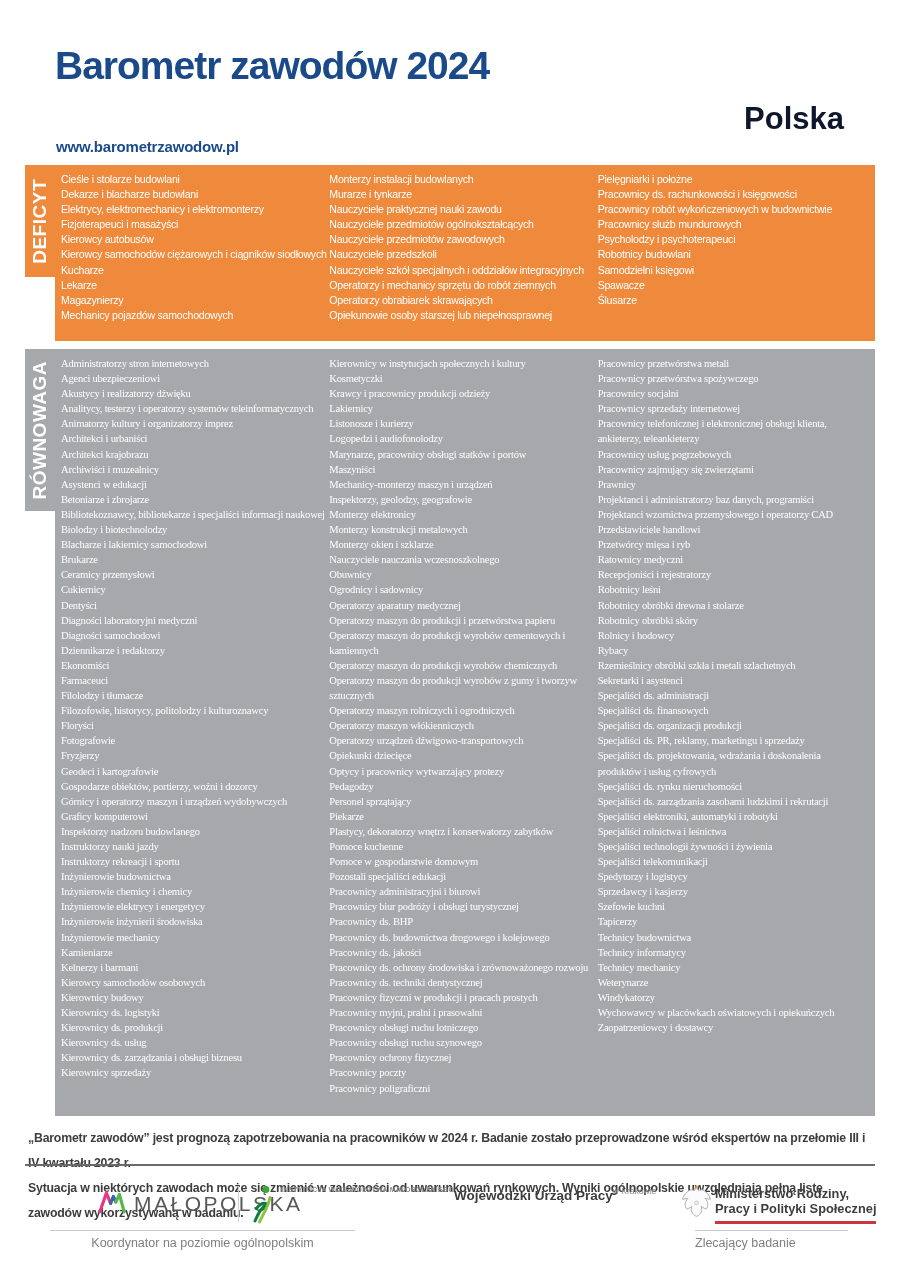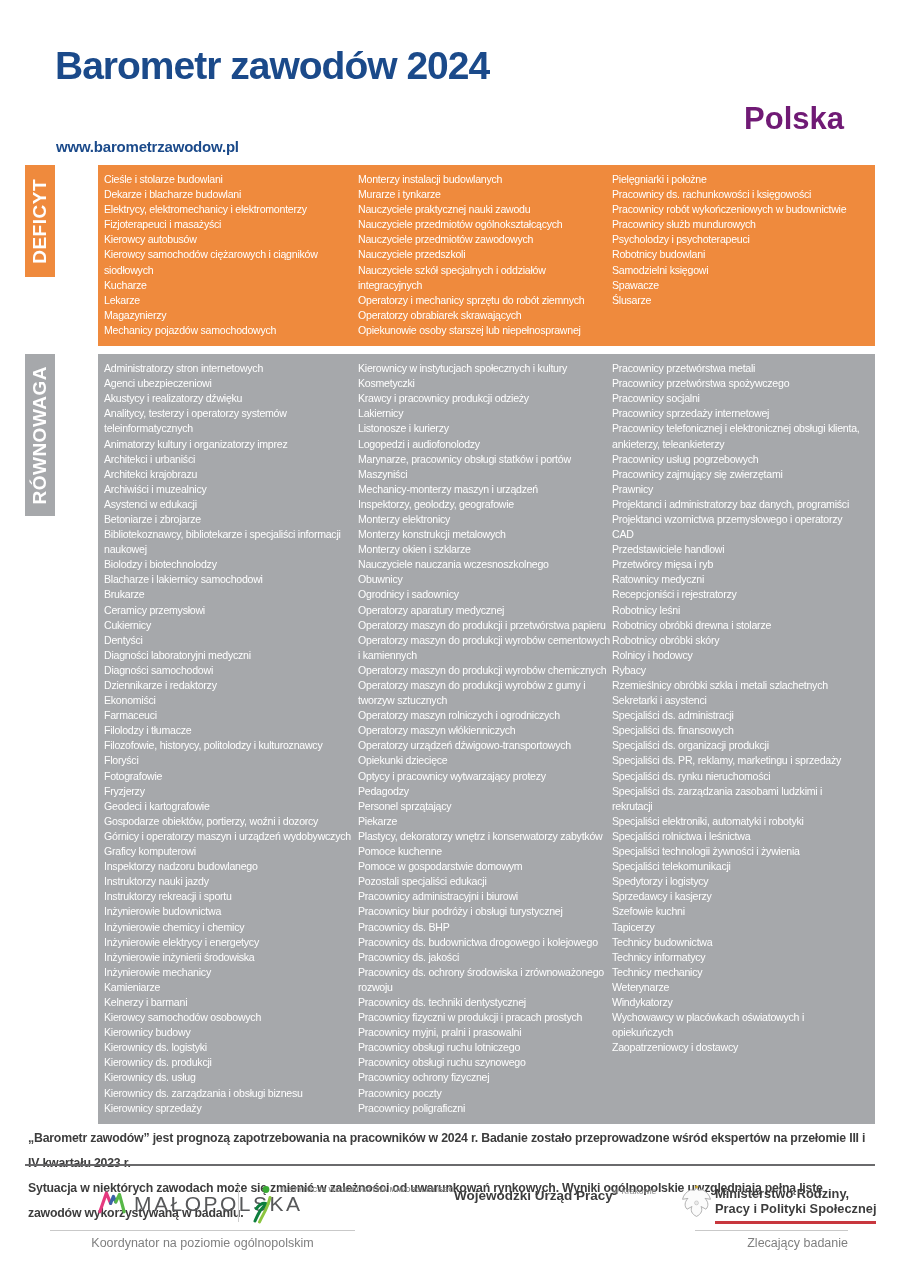--- a/index.html
+++ b/index.html
@@ -1,34 +1,34 @@
 <!DOCTYPE html>
 <html lang="pl"><head>
 <meta charset="utf-8">
 <style>
   * { margin:0; padding:0; box-sizing:border-box; }
   body { background:#ffffff; font-family:"Liberation Sans", sans-serif; }
   .page { position:relative; width:900px; height:1273px; background:#ffffff; overflow:hidden; margin:0 auto; }
 
   
   .title { position:absolute; left:55px; top:44px; font-size:39px; font-weight:bold; color:#1b4a8a; letter-spacing:-1px; }
-  .region { position:absolute; right:56px; top:101px; font-size:31px; font-weight:bold; color:#701a75; }
+  .region { position:absolute; right:56px; top:101px; font-size:31px; font-weight:bold; color:#0f172a; }
   .website { position:absolute; left:56px; top:138px; font-size:15px; font-weight:bold; color:#1b4a8a; letter-spacing:-0.2px; }
 
   
   .sections { position:absolute; left:25px; right:25px; top:165px; }
   .section { display:flex; margin-bottom:8px; }
   .rail { width:30px; flex:none; }
   .tab { width:30px; display:flex; align-items:center; justify-content:center; }
   .tab-deficyt { height:112px; }
   .tab-rownowaga { height:162px; }
   .vlabel { writing-mode:vertical-rl; transform:rotate(180deg); color:#ffffff; font-weight:bold; font-size:19px; letter-spacing:0.5px; white-space:nowrap; }
-  .panel { flex:1; padding:7px 10px 8px 6px; display:grid; grid-template-columns:1fr 1fr 1fr; column-gap:1px; align-items:start;margin-left:43px; }
+  .panel { flex:1; padding:7px 10px 8px 6px; display:grid; grid-template-columns:1fr 1fr 1fr; column-gap:1px; align-items:start; }
   .panel-deficyt { min-height:176px; }
-  .panel-rownowaga { min-height:767px; }
+  .panel-rownowaga { min-height:767px;font-family:Liberation Serif, serif; }
   .occ-col { }
   .occ-item { color:#ffffff; font-size:10.6px; line-height:15.1px; letter-spacing:-0.25px; }
 
   
   .footnote { position:absolute; left:28px; right:28px; top:1126px; color:#3d3d3d; font-weight:bold; font-size:12.3px; line-height:25px; letter-spacing:-0.2px; }
   .divider { position:absolute; left:25px; right:25px; top:1164px; height:2px; background:#6a6a6c; }
 
   
   .malopolska { position:absolute; left:98px; top:1188px; display:flex; align-items:center; gap:8px; }
   .malopolska-text { color:#57585a; font-size:21px; letter-spacing:2.5px; }
@@ -39,21 +39,21 @@
   .wup-name { font-size:13.5px; font-weight:bold; color:#3d3d3d; margin-top:2px; }
   .wup-city { font-size:8.5px; color:#8a8a8a; margin-top:0; }
   .ministry { position:absolute; left:678px; top:1184px; display:flex; align-items:flex-start; gap:0; }
   .ministry-texts { display:flex; flex-direction:column; padding-top:2px; }
   .ministry-line { font-size:12.8px; font-weight:bold; color:#3d3d3d; line-height:15px; }
   .ministry-bar { height:3px; margin-top:5px; width:100%; }
 
   .caption-line-left { position:absolute; left:50px; top:1230px; width:305px; height:1px; background:#c9c9c9; }
   .caption-left { position:absolute; left:50px; top:1236px; width:305px; text-align:center; font-size:12.5px; color:#7f7f7f; }
   .caption-line-right { position:absolute; left:695px; top:1230px; width:153px; height:1px; background:#c9c9c9; }
-  .caption-right { position:absolute; left:695px; top:1236px; width:153px; text-align:right; font-size:12.5px; color:#7f7f7f; }
+  .caption-right { position:absolute; left:695px; top:1236px; width:153px; text-align:left; font-size:12.5px; color:#7f7f7f; }
 </style>
 </head>
 <body>
 
 <div class="page">
 
   <div class="title">Barometr zawodów 2024</div>
   <div class="region">Polska</div>
   <div class="website">www.barometrzawodow.pl</div>
 
@@ -229,20 +229,21 @@
             <div class="occ-item">Robotnicy obróbki drewna i stolarze</div>
             <div class="occ-item">Robotnicy obróbki skóry</div>
             <div class="occ-item">Rolnicy i hodowcy</div>
             <div class="occ-item">Rybacy</div>
             <div class="occ-item">Rzemieślnicy obróbki szkła i metali szlachetnych</div>
             <div class="occ-item">Sekretarki i asystenci</div>
             <div class="occ-item">Specjaliści ds. administracji</div>
             <div class="occ-item">Specjaliści ds. finansowych</div>
             <div class="occ-item">Specjaliści ds. organizacji produkcji</div>
             <div class="occ-item">Specjaliści ds. PR, reklamy, marketingu i sprzedaży</div>
+            <div class="occ-item">Specjaliści ds. projektowania, wdrażania i doskonalenia produktów i usług cyfrowych</div>
             <div class="occ-item">Specjaliści ds. rynku nieruchomości</div>
             <div class="occ-item">Specjaliści ds. zarządzania zasobami ludzkimi i rekrutacji</div>
             <div class="occ-item">Specjaliści elektroniki, automatyki i robotyki</div>
             <div class="occ-item">Specjaliści rolnictwa i leśnictwa</div>
             <div class="occ-item">Specjaliści technologii żywności i żywienia</div>
             <div class="occ-item">Specjaliści telekomunikacji</div>
             <div class="occ-item">Spedytorzy i logistycy</div>
             <div class="occ-item">Sprzedawcy i kasjerzy</div>
             <div class="occ-item">Szefowie kuchni</div>
             <div class="occ-item">Tapicerzy</div>

